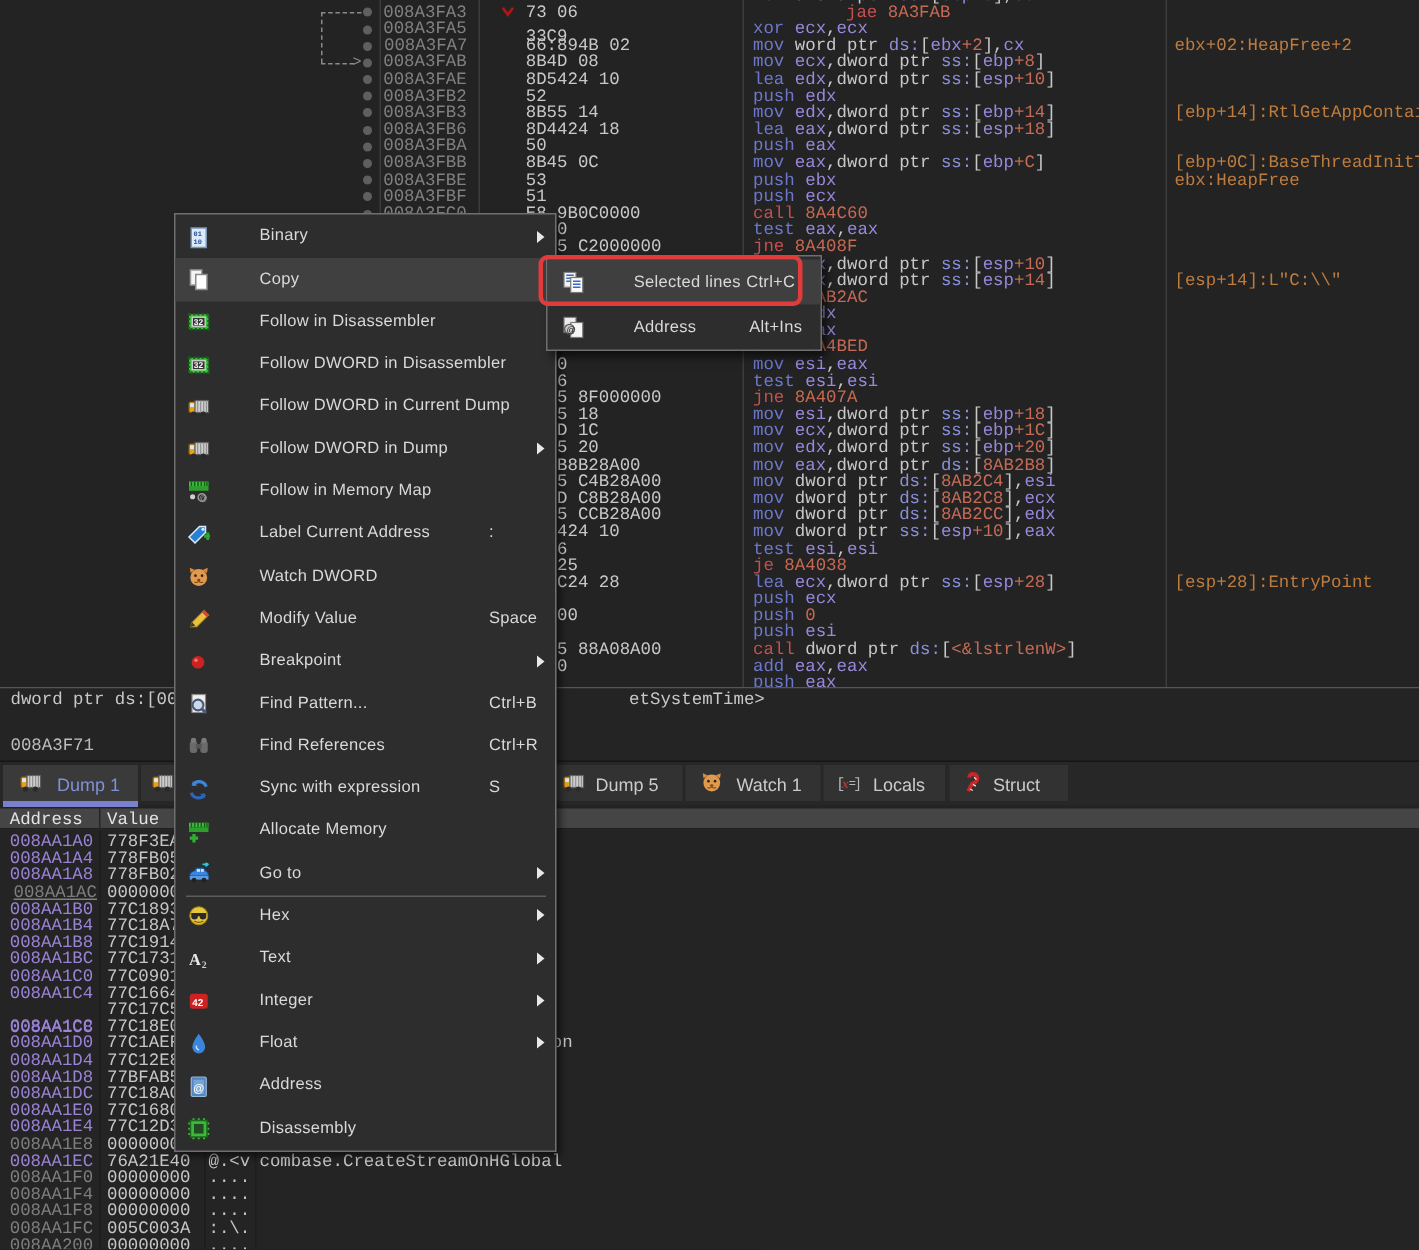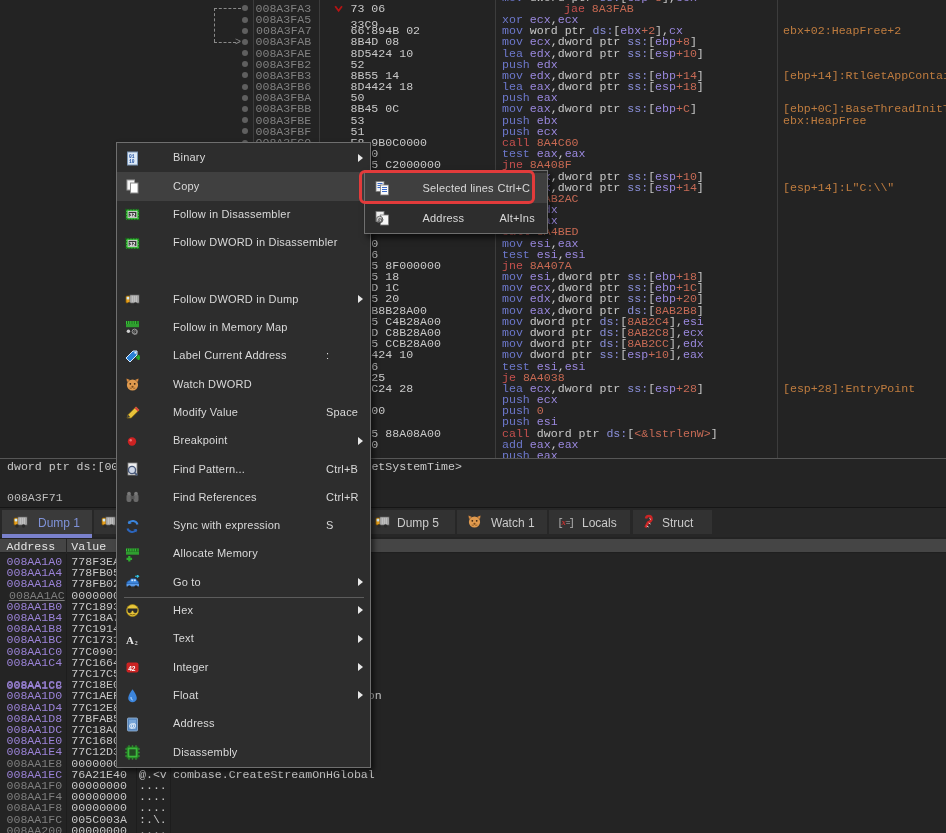--- a/index.html
+++ b/index.html
@@ -140,21 +140,21 @@
           <path d="M1.2 1.2 L4.6 5.8 L8 1.2" stroke="#b41414" stroke-width="1.8" fill="none"></path>
         </svg></div>
 <div class="ab" style="left:214px;top:8px;width:27px;height:0;border-top:1px dashed #8a8a8a;"></div>
 <div class="ab" style="left:214px;top:8px;width:0;height:33.6px;border-left:1px dashed #8a8a8a;"></div>
 <div class="ab" style="left:214px;top:41.6px;width:22px;height:0;border-top:1px dashed #8a8a8a;"></div>
 <div class="ab" style="left:235px;top:37.5px;color:#8a8a8a;font-size:10px;line-height:9px;">&gt;</div>
 </div>
 <div class="ab" style="left:0;top:457.5px;width:946px;height:1px;background:#565656;"></div>
 <div class="ab" style="left:0;top:458.5px;width:946px;height:48px;background:#242424;"></div>
 <div class="ab w" style="left:7px;top:461px;line-height:11.25px;">dword ptr ds:[00</div>
-<div class="ab w" style="left:371.4px;top:461px;line-height:11.25px;">etSystemTime&gt;</div>
+<div class="ab w" style="left:371.4px;top:461px;line-height:11.25px;padding-left:48px;">etSystemTime&gt;</div>
 <div class="ab" style="left:7px;top:492px;line-height:11.25px;color:#bdbdbd;">008A3F71</div>
 <div class="ab" style="left:0;top:506.5px;width:946px;height:1px;background:#161616;"></div>
 <div class="ab" style="left:0;top:507.5px;width:946px;height:29.5px;background:#272727;"></div>
 <div class="ab" style="left:2px;top:510px;width:89.5px;height:24px;background:#3a3a3a;"><div class="ab" style="left:11px;top:3.5px;"><svg width="15" height="15" viewBox="0 0 15 15">
           <rect x="1" y="4" width="4.6" height="7" rx="1" fill="#e8a01c" stroke="#8a5c00" stroke-width="0.8"></rect>
           <rect x="1.7" y="4.8" width="2.6" height="2.6" fill="#cfeafa"></rect>
           <rect x="5" y="3" width="9" height="8" fill="#cfcfcf" stroke="#5a5a5a" stroke-width="0.8"></rect>
           <path d="M6.8 3v8M8.8 3v8M10.8 3v8M12.6 3v8" stroke="#8f8f8f" stroke-width="0.8"></path>
           <circle cx="4" cy="12" r="1.7" fill="#2a2a2a"></circle>
           <circle cx="10.5" cy="12" r="1.7" fill="#2a2a2a"></circle>
@@ -306,20 +306,31 @@
 </div>
 <div class="ab" style="left:0;top:85.95px;width:253px;height:28.3px;text-align:center;">
 <div class="ab" style="left:8px;top:6.6px;"><svg width="15" height="15" viewBox="0 0 15 15">
             <rect x="1" y="2.5" width="13" height="10" fill="#3cc13c"></rect>
             <rect x="1" y="2.5" width="13" height="10" fill="none" stroke="#176117" stroke-width="1.6" stroke-dasharray="1.4 1.4"></rect>
             <rect x="3.2" y="4.5" width="8.6" height="6" fill="#333" stroke="#cfcfcf" stroke-width="0.9"></rect>
             <text x="4.2" y="9.6" font-size="5.6" font-family="Liberation Sans" fill="#ffffff" font-weight="bold">32</text>
           </svg></div>
 <div class="ab mtxt" style="left:33px;top:7.2px;">Follow DWORD in Disassembler</div>
 </div>
+<div class="ab" style="left:0;top:114.25px;width:253px;height:28.3px;">
+<div class="ab" style="left:8px;top:6.6px;"><svg width="15" height="15" viewBox="0 0 15 15">
+            <rect x="1" y="4" width="4.6" height="7" rx="1" fill="#e8a01c" stroke="#8a5c00" stroke-width="0.8"></rect>
+            <rect x="1.7" y="4.8" width="2.6" height="2.6" fill="#cfeafa"></rect>
+            <rect x="5" y="3" width="9" height="8" fill="#cfcfcf" stroke="#5a5a5a" stroke-width="0.8"></rect>
+            <path d="M6.8 3v8M8.8 3v8M10.8 3v8M12.6 3v8" stroke="#8f8f8f" stroke-width="0.8"></path>
+            <circle cx="4" cy="12" r="1.7" fill="#2a2a2a"></circle>
+            <circle cx="10.5" cy="12" r="1.7" fill="#2a2a2a"></circle>
+          </svg></div>
+<div class="ab mtxt" style="left:33px;top:7.2px;">Follow DWORD in Current Dump</div>
+</div>
 <div class="ab" style="left:0;top:142.55px;width:253px;height:28.3px;">
 <div class="ab" style="left:8px;top:6.6px;"><svg width="15" height="15" viewBox="0 0 15 15">
             <rect x="1" y="4" width="4.6" height="7" rx="1" fill="#e8a01c" stroke="#8a5c00" stroke-width="0.8"></rect>
             <rect x="1.7" y="4.8" width="2.6" height="2.6" fill="#cfeafa"></rect>
             <rect x="5" y="3" width="9" height="8" fill="#cfcfcf" stroke="#5a5a5a" stroke-width="0.8"></rect>
             <path d="M6.8 3v8M8.8 3v8M10.8 3v8M12.6 3v8" stroke="#8f8f8f" stroke-width="0.8"></path>
             <circle cx="4" cy="12" r="1.7" fill="#2a2a2a"></circle>
             <circle cx="10.5" cy="12" r="1.7" fill="#2a2a2a"></circle>
           </svg></div>
 <div class="ab mtxt" style="left:33px;top:7.2px;">Follow DWORD in Dump</div>

